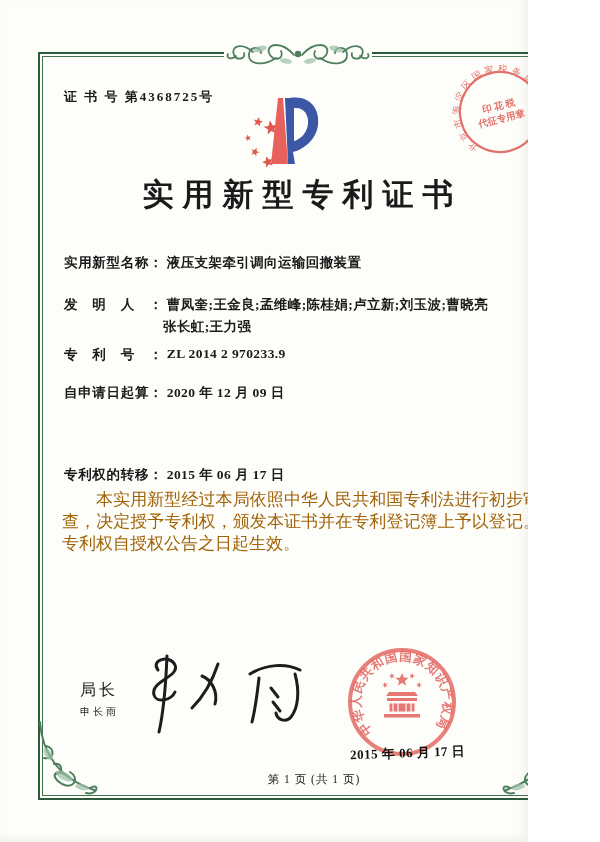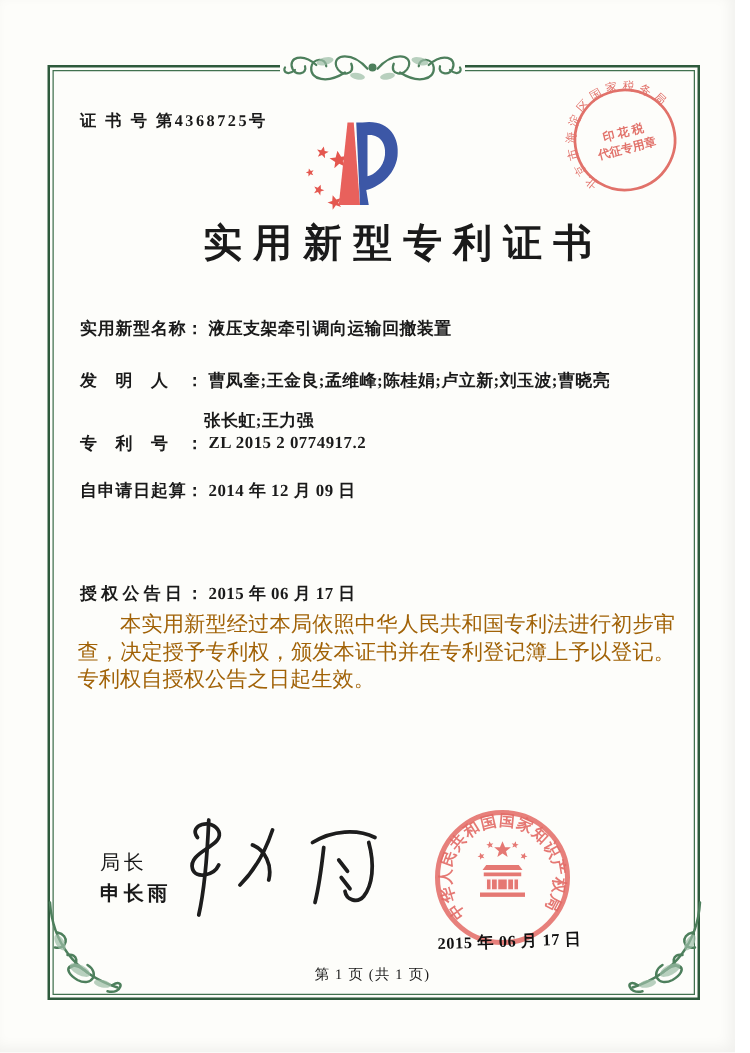--- a/index.html
+++ b/index.html
@@ -1,39 +1,39 @@
 <!DOCTYPE html>
 <html><head>
 <meta charset="utf-8">
 <style>
   html,body{margin:0;padding:0;background:#ffffff;}
   .page{
-    position:relative;width:588px;height:842px;overflow:hidden;
+    position:relative;width:528px;height:842px;overflow:hidden;
     background:#fdfdfa;
     box-shadow:inset -4px -4px 10px rgba(0,0,0,.05);
     font-family:"Liberation Serif","DejaVu Serif",serif;color:#1a1a1a;
   }
   .frame{position:absolute;left:38px;top:52px;width:518px;height:744px;border:2.5px solid #2e5a3c;}
   .frame-inner{position:absolute;left:2px;top:2px;right:2px;bottom:2px;border:1px solid #41714f;}
   .cert-no{position:absolute;left:64px;top:88px;font-size:13px;font-weight:700;letter-spacing:2px;}
   .title{position:absolute;left:38px;top:174px;width:520px;text-align:center;
-         font-size:31px;font-weight:700;letter-spacing:9px;text-indent:9px;padding-left:20px;}
+         font-size:31px;font-weight:700;letter-spacing:9px;text-indent:9px;}
   .row{position:absolute;left:64px;font-size:13.5px;font-weight:700;letter-spacing:.4px;white-space:nowrap;}
   .flabel{display:inline-block;width:99px;text-align:justify;text-align-last:justify;vertical-align:top;}
   .fvalue{display:inline-block;vertical-align:top;}
   .paras{position:absolute;left:62px;top:489px;width:478px;}
   .paras p{margin:0;font-size:17px;font-weight:500;line-height:21.8px;
            text-align:justify;text-indent:2em;color:#a16207;}
   .director-title{position:absolute;left:80px;top:680px;font-size:16px;letter-spacing:3px;}
-  .director-name{position:absolute;left:80px;top:705px;font-size:16px;letter-spacing:3px;font-weight:bold;}
+  .director-name{position:absolute;left:80px;top:705px;font-size:10px;letter-spacing:3px;}
   .sig{position:absolute;left:130px;top:650px;}
   .seal{position:absolute;left:336px;top:636px;opacity:.9;}
   .seal-date{position:absolute;left:350px;top:744px;width:130px;font-size:13px;font-weight:700;
              letter-spacing:.5px;transform:rotate(-2deg);color:#111;}
-  .footer{position:absolute;left:38px;top:772px;width:520px;text-align:center;font-size:11.5px;letter-spacing:1px;}
+  .footer{position:absolute;left:38px;top:772px;width:520px;text-align:center;font-size:11.5px;letter-spacing:1px;padding-left:16px;}
   .tax-stamp{position:absolute;left:446px;top:58px;opacity:.85;}
   .logo{position:absolute;left:238px;top:92px;}
   .ornament-top{position:absolute;left:190px;top:33px;}
   .corner-br{position:absolute;left:490px;top:714px;}
   .corner-bl{position:absolute;left:32px;top:714px;transform:scaleX(-1);}
 </style>
 </head>
 <body>
 
 <div class="page">
@@ -130,37 +130,37 @@
 
   <div class="row" style="top:254px">
     <span class="flabel">实用新型名称：</span>
     <span class="fvalue">液压支架牵引调向运输回撤装置</span>
   </div>
 
   <div class="row" style="top:296px">
     <span class="flabel">发明人：</span>
     <span class="fvalue">曹凤奎;王金良;孟维峰;陈桂娟;卢立新;刘玉波;曹晓亮</span>
   </div>
-  <div class="row" style="top:328px;left:163px">
+  <div class="row" style="top:318px;left:163px">
     <span class="fvalue">张长虹;王力强</span>
   </div>
 
   <div class="row" style="top:346px">
     <span class="flabel">专利号：</span>
-    <span class="fvalue">ZL 2015 2 0774917.2</span>
+    <span class="fvalue">ZL 2014 2 970233.9</span>
   </div>
 
   <div class="row" style="top:384px">
     <span class="flabel">自申请日起算：</span>
-    <span class="fvalue">2014 年 12 月 09 日</span>
+    <span class="fvalue">2020 年 12 月 09 日</span>
   </div>
 
 
   <div class="row" style="top:466px">
-    <span class="flabel">授权公告日：</span>
+    <span class="flabel">专利权的转移：</span>
     <span class="fvalue">2015 年 06 月 17 日</span>
   </div>
 
   <div class="paras">
     <p>本实用新型经过本局依照中华人民共和国专利法进行初步审查，决定授予专利权，颁发本证书并在专利登记簿上予以登记。专利权自授权公告之日起生效。</p>
   </div>
 
   <div class="director-title">局长</div>
   <div class="director-name">申长雨</div>
 

